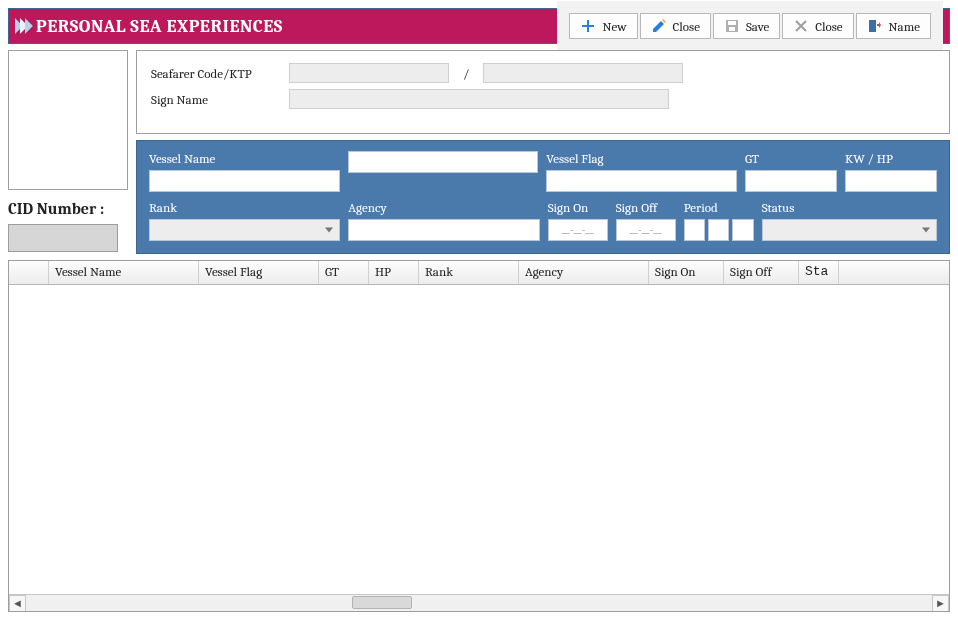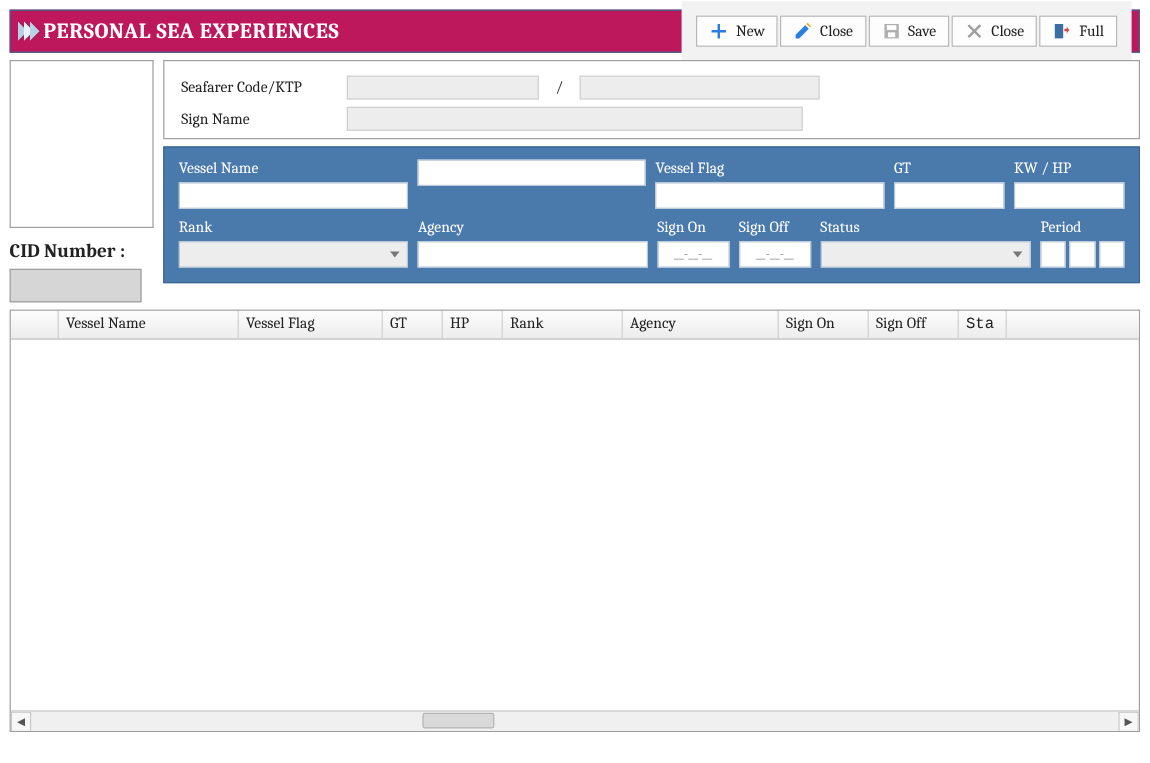--- a/index.html
+++ b/index.html
@@ -99,21 +99,21 @@
   }
   .right-col {
     flex: 1;
     display: flex;
     flex-direction: column;
     gap: 6px;
   }
   
   .panel-white {
     border: 1px solid #9e9e9e;
-    padding: 12px 14px 0 14px;
+    padding: 12px 14px 18px 14px;
     background: #fff;
   }
   .frow {
     display: flex;
     align-items: center;
     gap: 8px;
     margin-bottom: 6px;
   }
   .flabel {
     width: 130px;
@@ -274,21 +274,21 @@
       <svg class="ico" viewBox="0 0 16 16">
           <path stroke="#9e9e9e" stroke-width="2" fill="none" d="M3 3l10 10M13 3L3 13"></path>
         </svg>
       <span>Close</span>
     </button>
     <button class="tbtn">
       <svg class="ico" viewBox="0 0 16 16">
           <rect x="2" y="2" width="7" height="12" fill="#3a6ea5"></rect>
           <path fill="#d64545" d="M10 7h4l-2-3v2h-2v2h2v2l2-3h-4z"></path>
         </svg>
-      <span>Full</span>
+      <span>Name</span>
     </button>
   </div>
 </div>
 
 <div class="body-row">
 
   <div class="left-col">
     <div class="photo-box"></div>
     <div class="cid-label">CID Number :</div>
     <div class="cid-box"></div>
@@ -341,31 +341,31 @@
           <input class="inp" value="" style="">
         </div>
         <div class="bcol" style="width:60px">
           <div class="blabel">Sign On</div>
           <div class="date-inp">__-__-__</div>
         </div>
         <div class="bcol" style="width:60px">
           <div class="blabel">Sign Off</div>
           <div class="date-inp">__-__-__</div>
         </div>
-        <div class="bcol" style="flex:1.1">
-          <div class="blabel">Status</div>
-          <div class="combo"></div>
-        </div>
         <div class="bcol" style="width:70px">
           <div class="blabel">Period</div>
           <div style="display:flex;gap:3px">
             <div class="tiny"></div>
             <div class="tiny"></div>
             <div class="tiny"></div>
           </div>
+        </div>
+        <div class="bcol" style="flex:1.1">
+          <div class="blabel">Status</div>
+          <div class="combo"></div>
         </div>
       </div>
     </div>
 
   </div>
 </div>
 
 <div class="grid-wrap">
   <div class="grid-head" id="grid-head">
       <div class="gh" style="width: 40px;"></div>

